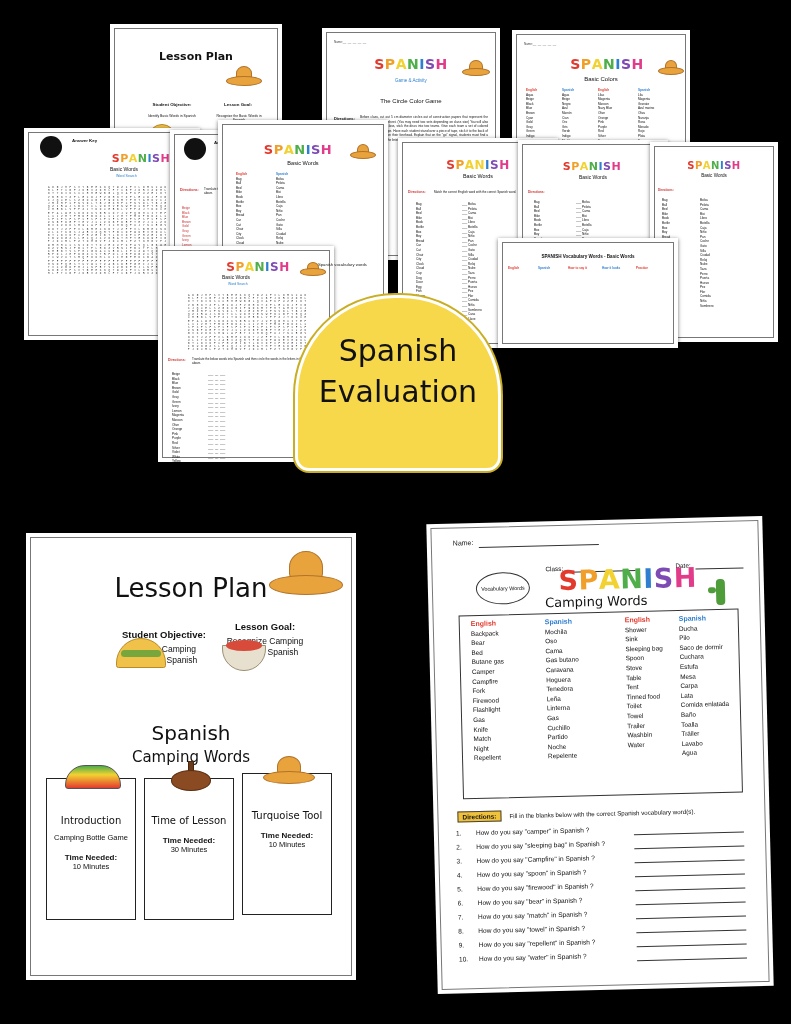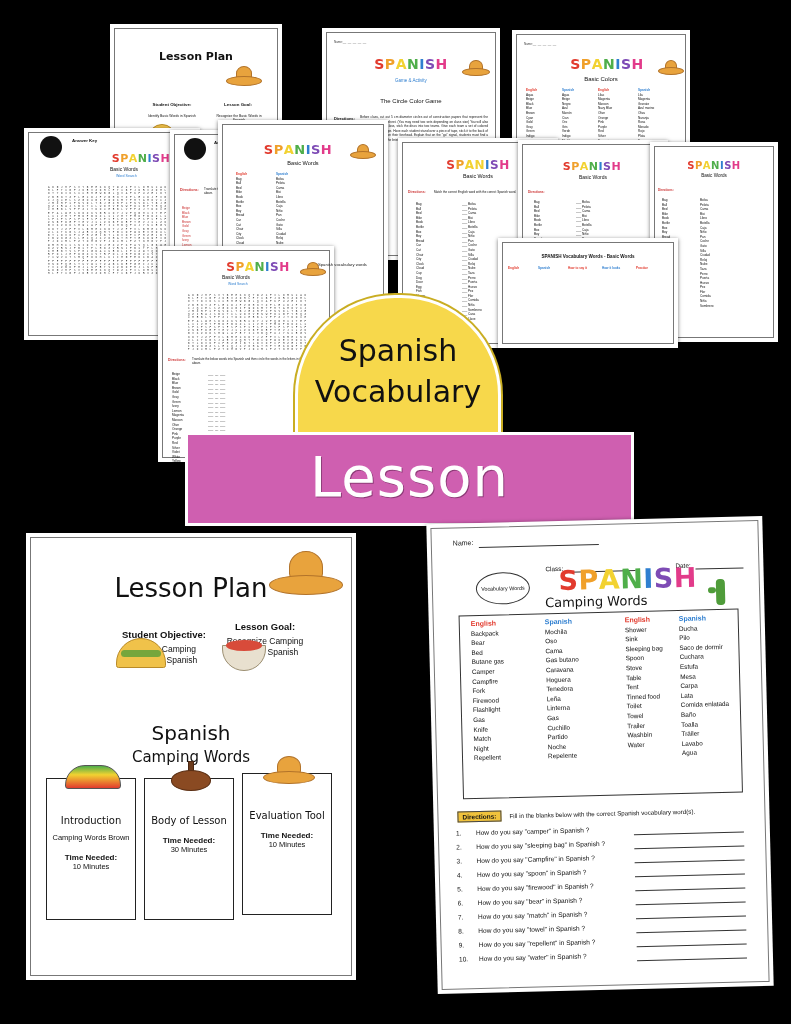--- a/index.html
+++ b/index.html
@@ -1021,24 +1021,21 @@
           <div style="width:36px">Yellow</div>
           <div style="width:46px">__________</div>
         </div>
       </div>
   </div>
 
   <div class="t" style="left:318px;top:262px;font-size:4.2px;color:#222;">Spanish vocabulary words</div>
 
   <div id="title-sun">
     <div class="l1">Spanish</div>
-    <div class="l2">Vocabulary</div>
-  </div>
-  <div id="lesson-band">
-    <div class="lt">Lesson</div>
+    <div class="l2">Evaluation</div>
   </div>
 
   <div class="sheet" id="lessonplan">
     <div class="inner-border"></div>
     <div class="lp-title">Lesson Plan</div>
     <div class="somb" style="left:243px;top:18px;width:72px;height:44px;">
       <div class="crown"></div>
         <div class="brim"></div>
     </div>
 
@@ -1052,41 +1049,41 @@
     </div>
     <div class="taco" style="left:90px;top:105px;width:48px;height:28px;"></div>
     <div class="bowl" style="left:196px;top:112px;width:42px;height:24px;"></div>
 
     <div class="lp-sub1">Spanish</div>
     <div class="lp-sub2">Camping Words</div>
 
     <div class="lp-card" style="left:20px;top:245px;">
       <div class="hatband" style="left:18px;top:-14px;width:54px;height:22px;background:linear-gradient(#4fae4a,#f2d231 40%,#e23b2e);border:1px solid #555;border-radius:20px 20px 3px 3px;"></div>
       <div class="ttl">Introduction</div>
-      <div class="body">Camping Words Brown</div>
+      <div class="body">Camping Bottle Game</div>
       <div class="tn">Time Needed:</div>
       <div class="tnv">10 Minutes</div>
     </div>
 
     <div class="lp-card" style="left:118px;top:245px;">
       <div class="guitar" style="left:26px;top:-18px;width:38px;height:30px;">
         <div class="neck"></div>
           <div class="bodyg"></div>
       </div>
-      <div class="ttl">Body of Lesson</div>
+      <div class="ttl">Time of Lesson</div>
       <div class="tn">Time Needed:</div>
       <div class="tnv">30 Minutes</div>
     </div>
 
     <div class="lp-card" style="left:216px;top:240px;">
       <div class="somb" style="left:20px;top:-18px;width:50px;height:28px;">
         <div class="crown"></div>
           <div class="brim"></div>
       </div>
-      <div class="ttl">Evaluation Tool</div>
+      <div class="ttl">Turquoise Tool</div>
       <div class="tn">Time Needed:</div>
       <div class="tnv">10 Minutes</div>
     </div>
   </div>
 
   <div class="sheet" id="vocabsheet">
     <div class="inner-border"></div>
     <div class="t" style="left:26px;top:16px;font-size:7px;">Name:</div>
     <div class="qrule" style="left:52px;top:24px;width:120px;"></div>
     <div class="t" style="left:118px;top:44px;font-size:6.4px;">Class:</div>

